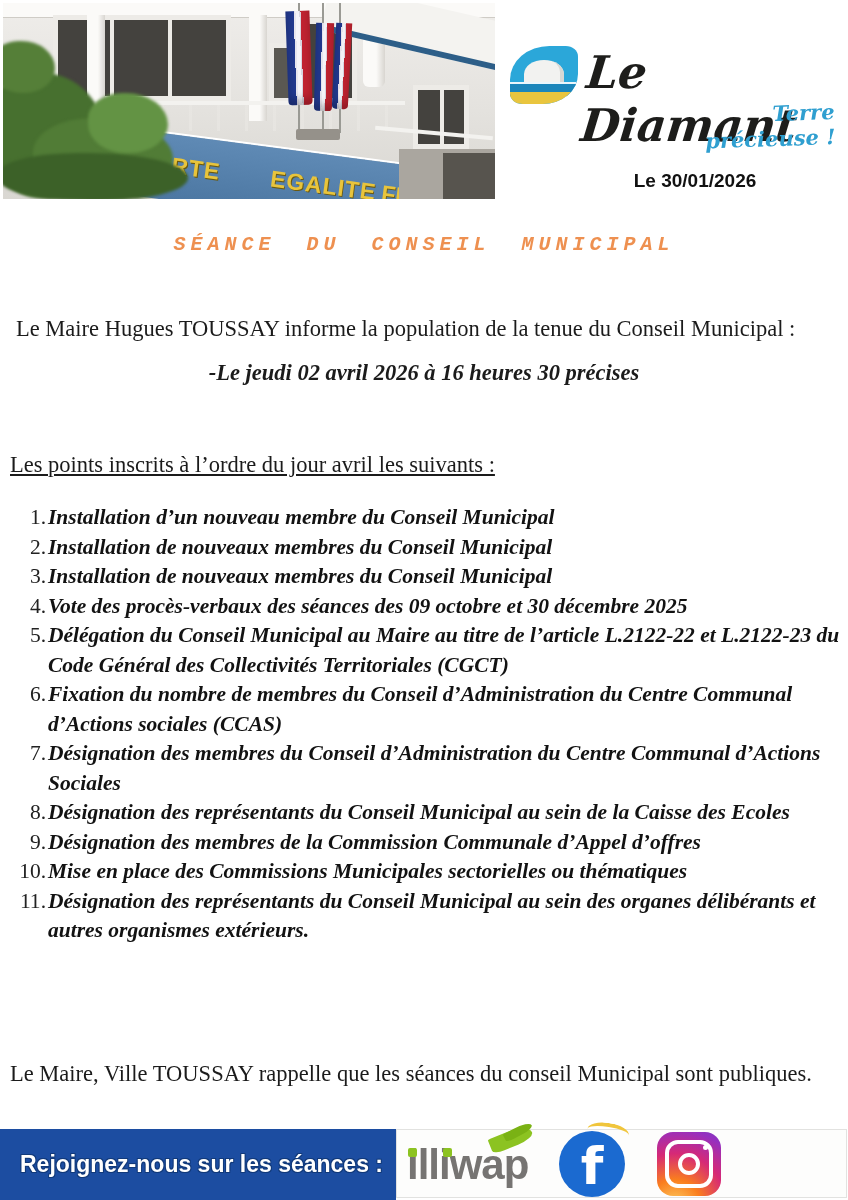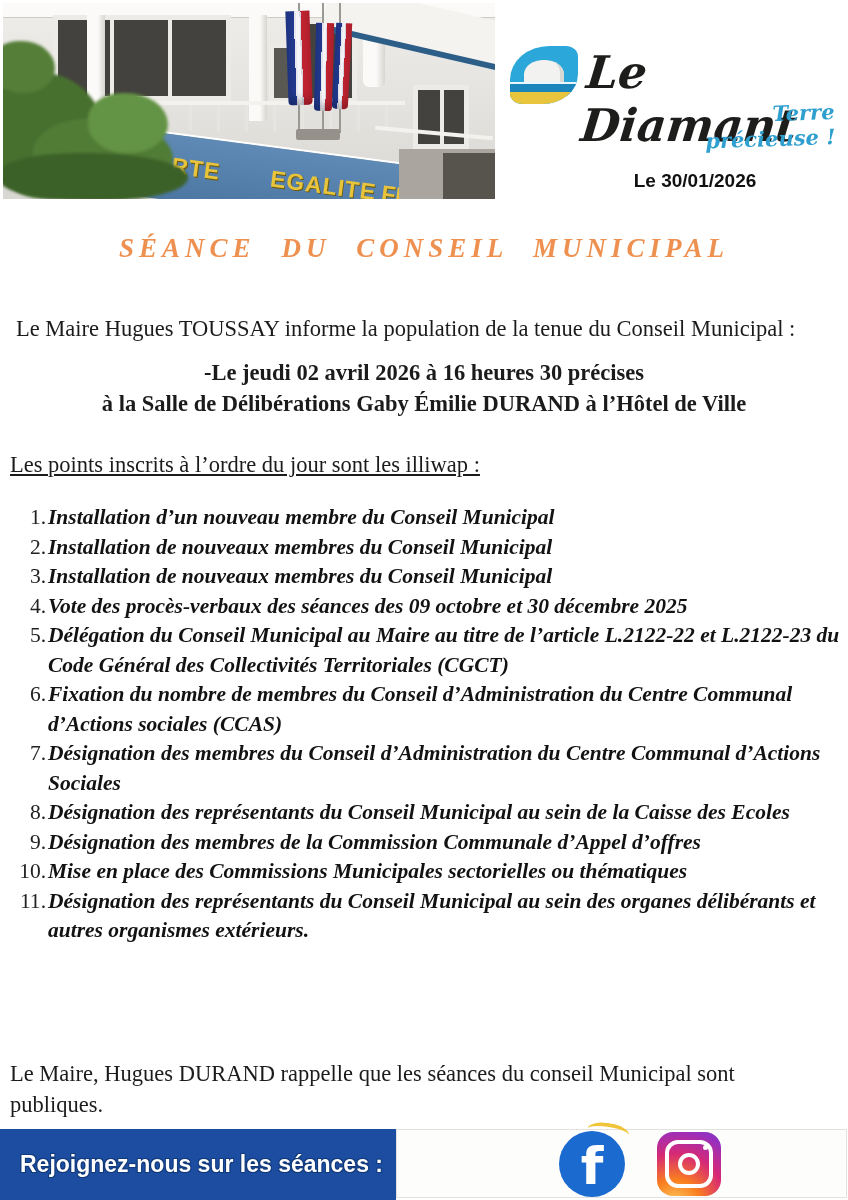--- a/index.html
+++ b/index.html
@@ -47,25 +47,25 @@
   .logo-name{position:absolute;left:584px;top:46px;width:250px;
              font-family:"DejaVu Serif",serif;font-style:italic;font-weight:700;
              font-size:45px;color:#1d1d1b;transform:skewX(-6deg);}
   .logo-tagline{position:absolute;left:660px;top:102px;width:175px;text-align:right;
              font-family:"DejaVu Serif",serif;font-style:italic;font-weight:700;
              font-size:21px;color:#2f9fd0;transform:rotate(-2deg);}
   .doc-date{position:absolute;left:600px;top:170px;width:190px;text-align:center;
              font-family:"Liberation Sans",sans-serif;font-weight:700;font-size:19px;color:#111;}
   
   .doc-title{position:absolute;left:0;top:233px;width:848px;text-align:center;
-             font-family:Liberation Serif, serif;font-style:italic;font-weight:800;
-             font-size:27px;letter-spacing:5px;word-spacing:14px;color:#ee9050;}
+             font-family:Liberation Mono, monospace;font-style:italic;font-weight:800;
+             font-size:20px;letter-spacing:5px;word-spacing:14px;color:#ee9050;}
   .intro{position:absolute;left:16px;top:293px;width:838px;font-size:22.5px;white-space:nowrap;}
   .meeting{position:absolute;left:0;top:357px;width:848px;text-align:center;
-           font-weight:700;font-size:22.5px;line-height:31px;}
+           font-weight:700;font-style:italic;font-size:22.5px;line-height:31px;}
   .agenda-heading{position:absolute;left:10px;top:452px;font-size:22.5px;text-decoration:underline;}
   ol.agenda{position:absolute;left:10px;top:503px;width:812px;margin:0;padding:0 0 0 38px;
             list-style:none;counter-reset:pt;}
   ol.agenda li{counter-increment:pt;font-weight:700;font-style:italic;font-size:21.5px;
                line-height:29.5px;color:#121212;}
   ol.agenda li::before{content:counter(pt) ".";font-style:normal;font-weight:400;
                display:inline-block;width:36px;margin-left:-38px;margin-right:2px;
                text-align:right;color:#222;}
   .closing{position:absolute;left:10px;top:1035px;width:805px;font-size:22.5px;line-height:31px;}
   
@@ -155,46 +155,52 @@
 <div class="logo-name">Le Diamant</div>
 <div class="logo-tagline">Terre précieuse !</div>
 <div class="doc-date">Le 30/01/2026</div>
 
 <div class="doc-title">SÉANCE DU CONSEIL MUNICIPAL</div>
 
 <p class="intro">Le Maire Hugues TOUSSAY informe la population de la tenue du Conseil Municipal :</p>
 
 <div class="meeting">
   <div>-Le jeudi 02 avril 2026 à 16 heures 30 précises</div>
-  <div>à la Salle de Délibérations Gaby Émilie DURAND à l’Hôtel de Ville</div>
-</div>
-
-<div class="agenda-heading">Les points inscrits à l’ordre du jour sont les illiwap :</div>
+</div>
+
+<div class="agenda-heading">Les points inscrits à l’ordre du jour avril les suivants :</div>
 
 <ol class="agenda">
   <li>Installation d’un nouveau membre du Conseil Municipal</li>
   <li>Installation de nouveaux membres du Conseil Municipal</li>
   <li>Installation de nouveaux membres du Conseil Municipal</li>
   <li>Vote des procès-verbaux des séances des 09 octobre et 30 décembre 2025</li>
   <li>Délégation du Conseil Municipal au Maire au titre de l’article L.2122-22 et L.2122-23 du Code Général des Collectivités Territoriales (CGCT)</li>
   <li>Fixation du nombre de membres du Conseil d’Administration du Centre Communal d’Actions sociales (CCAS)</li>
   <li>Désignation des membres du Conseil d’Administration du Centre Communal d’Actions Sociales</li>
   <li>Désignation des représentants du Conseil Municipal au sein de la Caisse des Ecoles</li>
   <li>Désignation des membres de la Commission Communale d’Appel d’offres</li>
   <li>Mise en place des Commissions Municipales sectorielles ou thématiques</li>
   <li>Désignation des représentants du Conseil Municipal au sein des organes délibérants et autres organismes extérieurs.</li>
 </ol>
 
-<p class="closing">Le Maire, Hugues DURAND rappelle que les séances du conseil Municipal sont publiques.</p>
+<p class="closing">Le Maire, Ville TOUSSAY rappelle que les séances du conseil Municipal sont publiques.</p>
 
 <div class="footer-band">
   <span>Rejoignez-nous sur les séances :</span>
 </div>
 
 <div class="footer-logos">
+  <div class="illiwap">
+    <span>illiwap</span>
+    <span class="dot" style="left:1px;"></span>
+    <span class="dot" style="left:36px;"></span>
+    <span class="leaf"></span>
+    <span class="leaf2"></span>
+  </div>
   <div class="swoosh"></div>
   <div class="fb">f</div>
   <div class="ig">
     <span class="frame"></span>
     <span class="lens"></span>
     <span class="flash"></span>
   </div>
 </div>
 
 </body></html>

